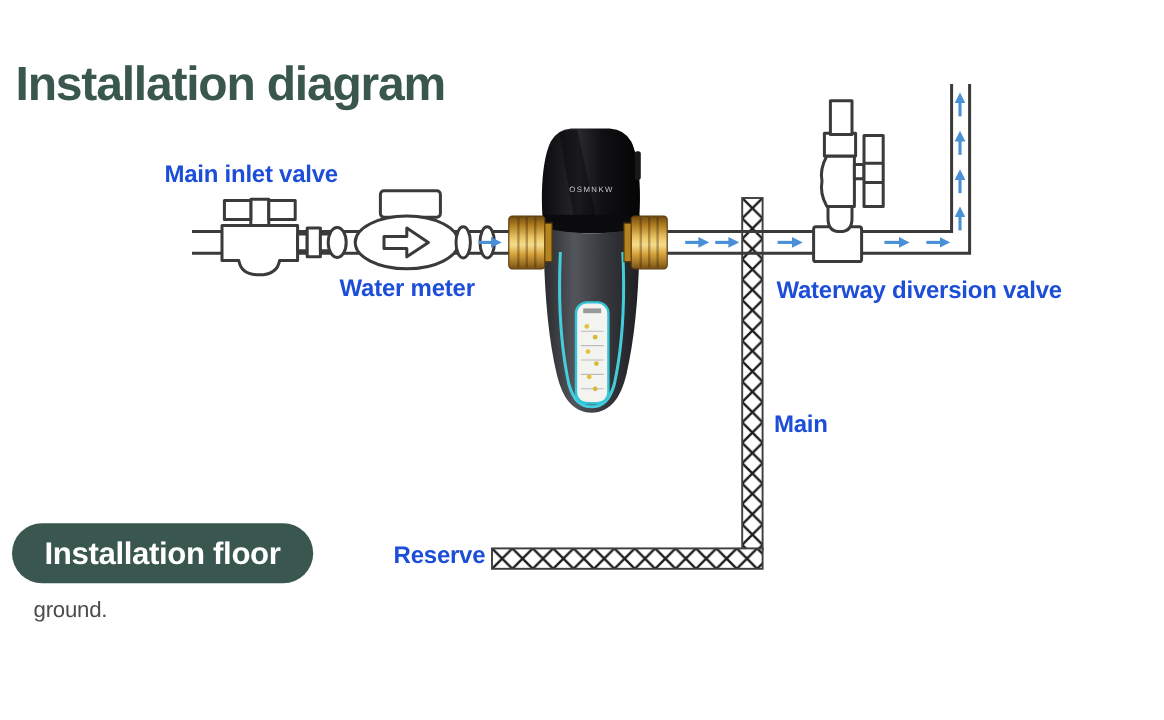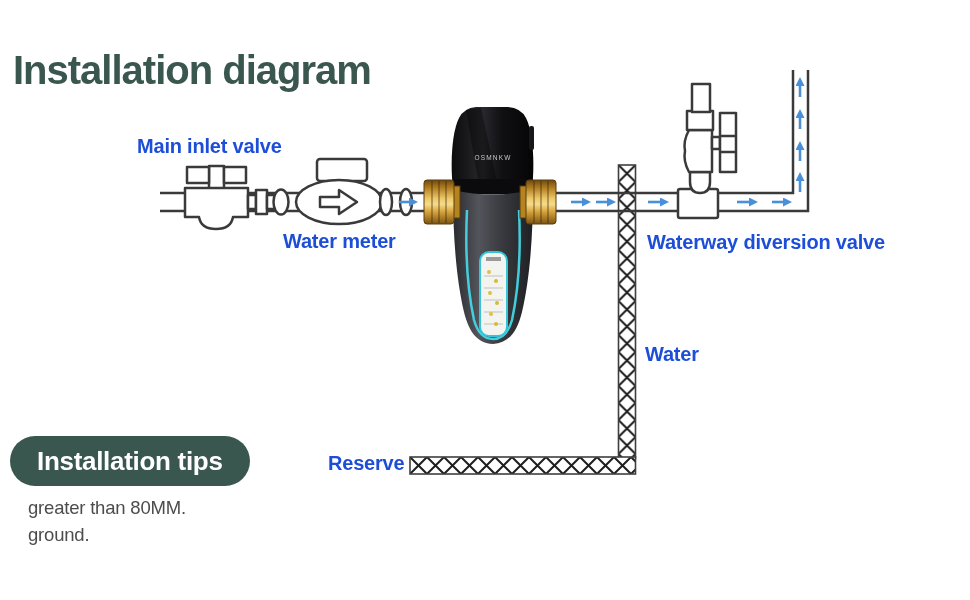--- a/index.html
+++ b/index.html
@@ -156,23 +156,22 @@
       <path d="M800,121 V109" marker-end="url(#ah)"></path>
       <path d="M800,152 V140" marker-end="url(#ah)"></path>
     </g>
   </svg>
 
   <h1 class="page-title">Installation diagram</h1>
 
   <div class="dlabel lbl-main-inlet">Main inlet valve</div>
   <div class="dlabel lbl-water-meter">Water meter</div>
   <div class="dlabel lbl-diversion">Waterway diversion valve</div>
-  <div class="dlabel lbl-wall">Water</div>
+  <div class="dlabel lbl-wall">Main</div>
   <div class="dlabel lbl-ground">Reserve</div>
 
-  <div class="tips-pill">Installation tips</div>
+  <div class="tips-pill">Installation floor</div>
 
   <div class="tips-body">
-    <p class="tip-line">greater than 80MM.</p>
     <p class="tip-line">ground.</p>
   </div>
 
 </div>
 
 </body></html>

